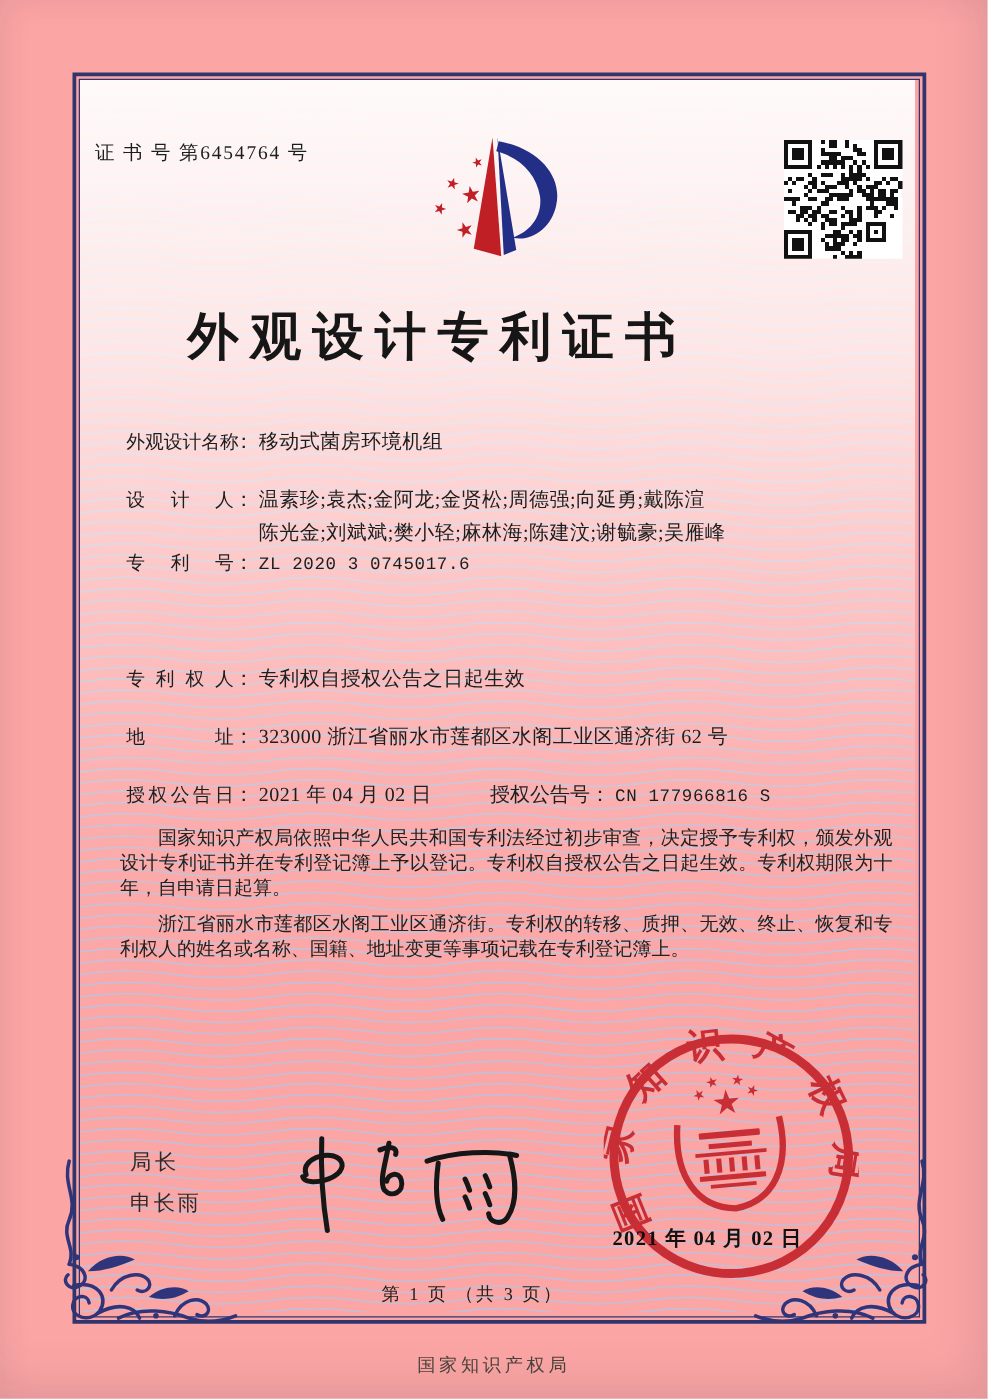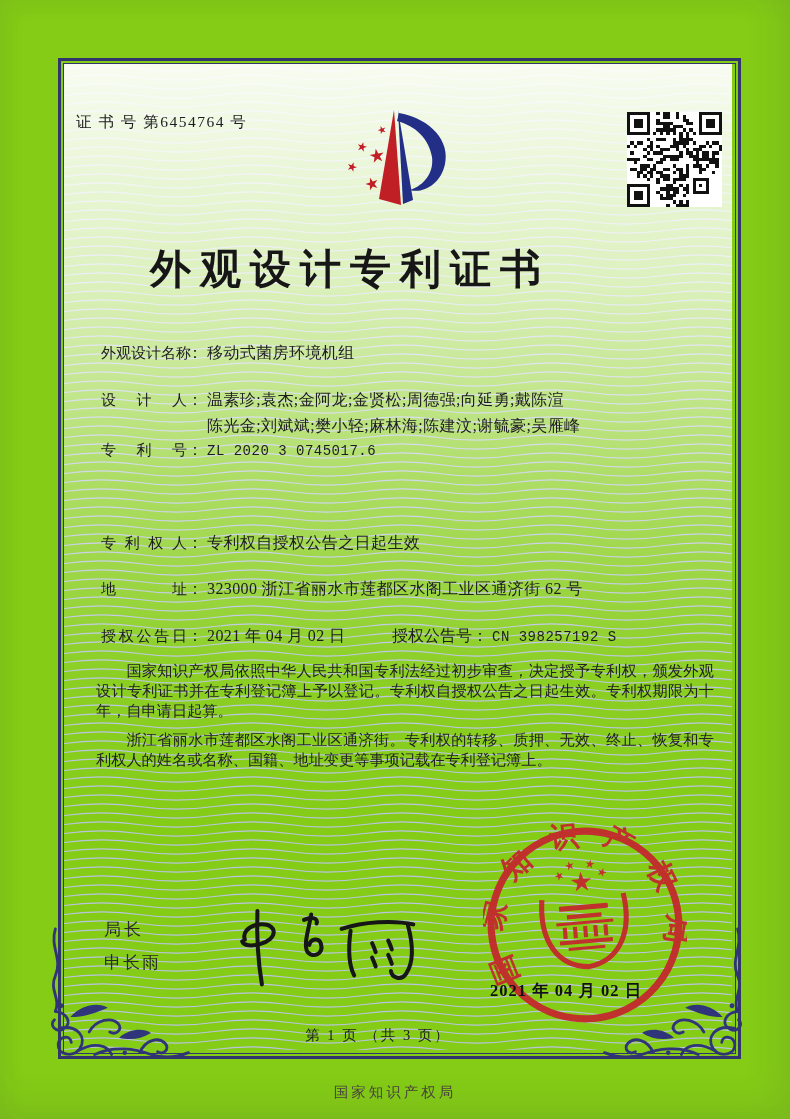--- a/index.html
+++ b/index.html
@@ -1,17 +1,17 @@
 <!DOCTYPE html>
 <html><head>
 <meta charset="utf-8">
 <title>Design Patent Certificate</title>
 <style>
   html,body{margin:0;padding:0;background:#e9e9e7;}
-  .page{position:relative;width:790px;height:1119px;background:#84cc16;overflow:hidden;
+  .page{position:relative;width:790px;height:1119px;background:#fca5a5;overflow:hidden;
         font-family:"Liberation Serif","DejaVu Serif",serif;color:#1d1d1d;}
   
   .frame{position:absolute;left:58px;top:58px;width:677px;height:995px;border:3px solid #31356e;z-index:4;pointer-events:none;}
   .frame-inner{position:absolute;left:2px;top:2px;right:2px;bottom:2px;border:1px solid #31356e;}
   
   .waves{position:absolute;left:64px;top:64px;width:668px;height:986px;z-index:1;}
   .fade{position:absolute;left:64px;top:64px;width:668px;height:986px;z-index:2;
         background:linear-gradient(180deg,rgba(255,255,255,.94) 0%,rgba(255,255,255,.72) 22%,
                    rgba(255,255,255,.34) 42%,rgba(255,255,255,.06) 62%,rgba(255,255,255,0) 78%);}
   .flourish{position:absolute;width:150px;height:150px;z-index:3;}
@@ -156,21 +156,21 @@
   </div>
 
   <div class="abs row" style="top:579px">
     <span class="lbl">地址</span><span class="colon">：</span><span class="val">323000 浙江省丽水市莲都区水阁工业区通济街 62 号</span>
   </div>
 
   <div class="abs row" style="top:626px">
     <span class="lbl">授权公告日</span><span class="colon">：</span><span class="val">2021 年 04 月 02 日</span>
   </div>
   <div class="abs row" style="left:392px;top:626px">
-    <span>授权公告号</span><span class="colon">：</span><span class="val num">CN 398257192 S</span>
+    <span>授权公告号</span><span class="colon">：</span><span class="val num">CN 177966816 S</span>
   </div>
 
   <div class="abs par" style="top:661px">国家知识产权局依照中华人民共和国专利法经过初步审查，决定授予专利权，颁发外观设计专利证书并在专利登记簿上予以登记。专利权自授权公告之日起生效。专利权期限为十年，自申请日起算。</div>
   <div class="abs par" style="top:730px">浙江省丽水市莲都区水阁工业区通济街。专利权的转移、质押、无效、终止、恢复和专利权人的姓名或名称、国籍、地址变更等事项记载在专利登记簿上。</div>
 
   <div class="abs sig-title">局长</div>
   <div class="abs sig-name">申长雨</div>
   <svg class="abs signature" viewBox="0 0 240 100" xmlns="http://www.w3.org/2000/svg">
     <g stroke="#161616" stroke-width="4.5" fill="none" stroke-linecap="round" stroke-linejoin="round">
       <path d="M30,44 C24,28 58,20 62,34 C65,48 30,56 27,46"></path>

